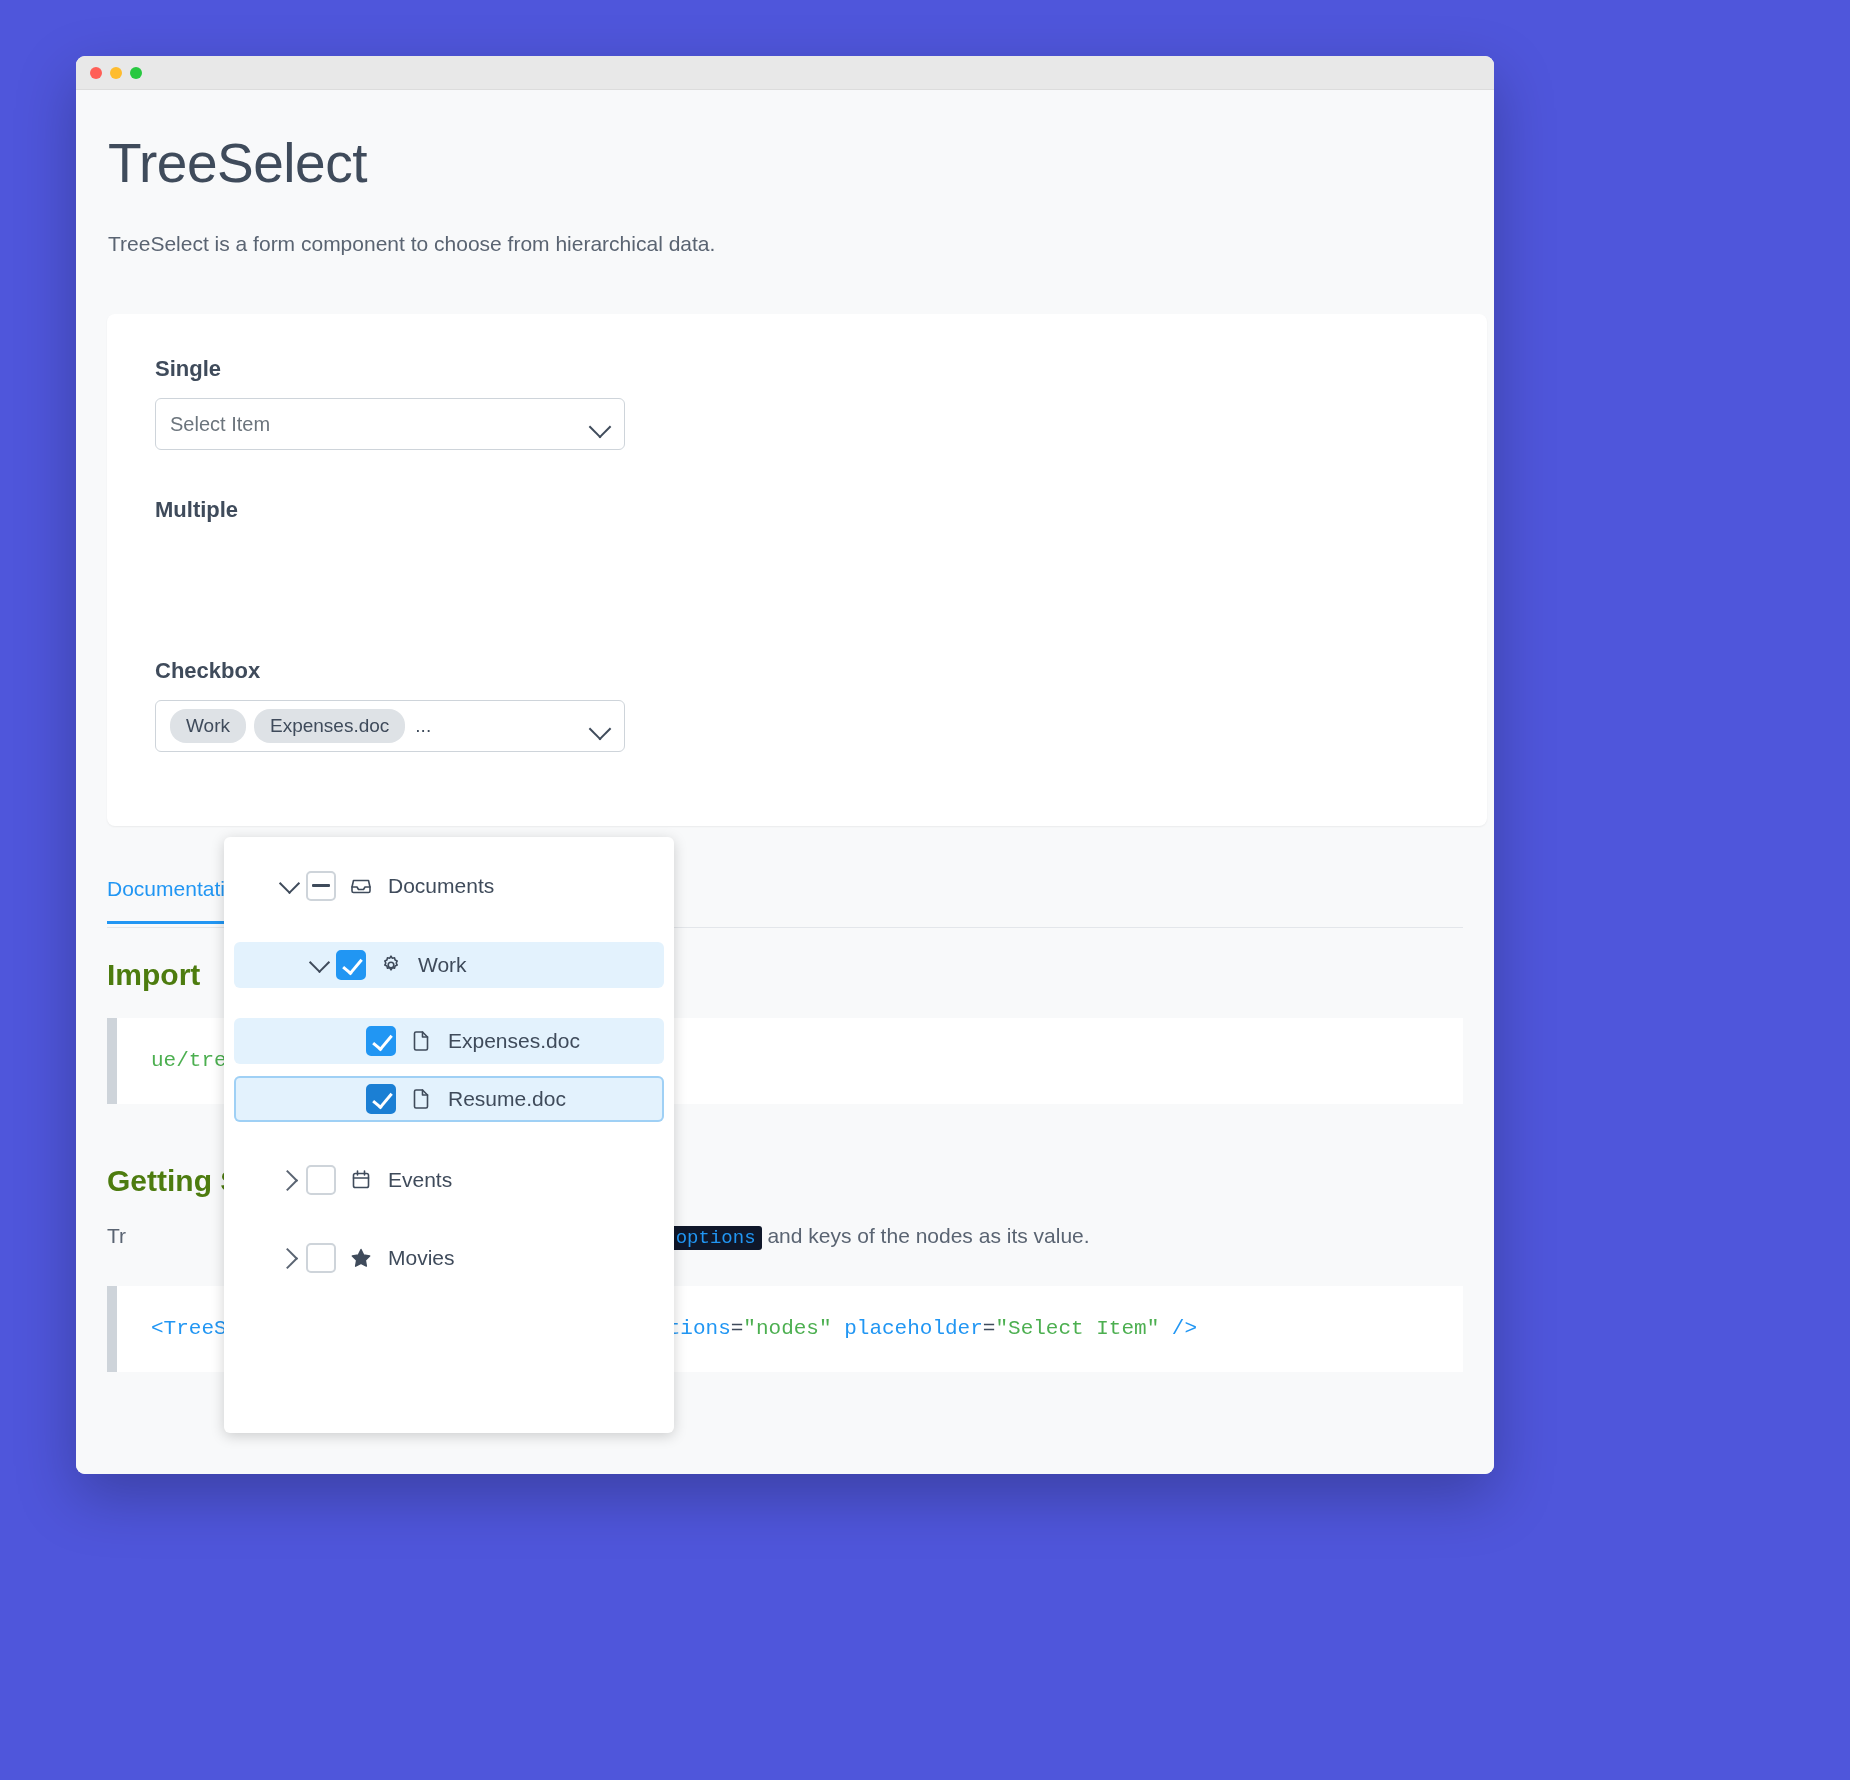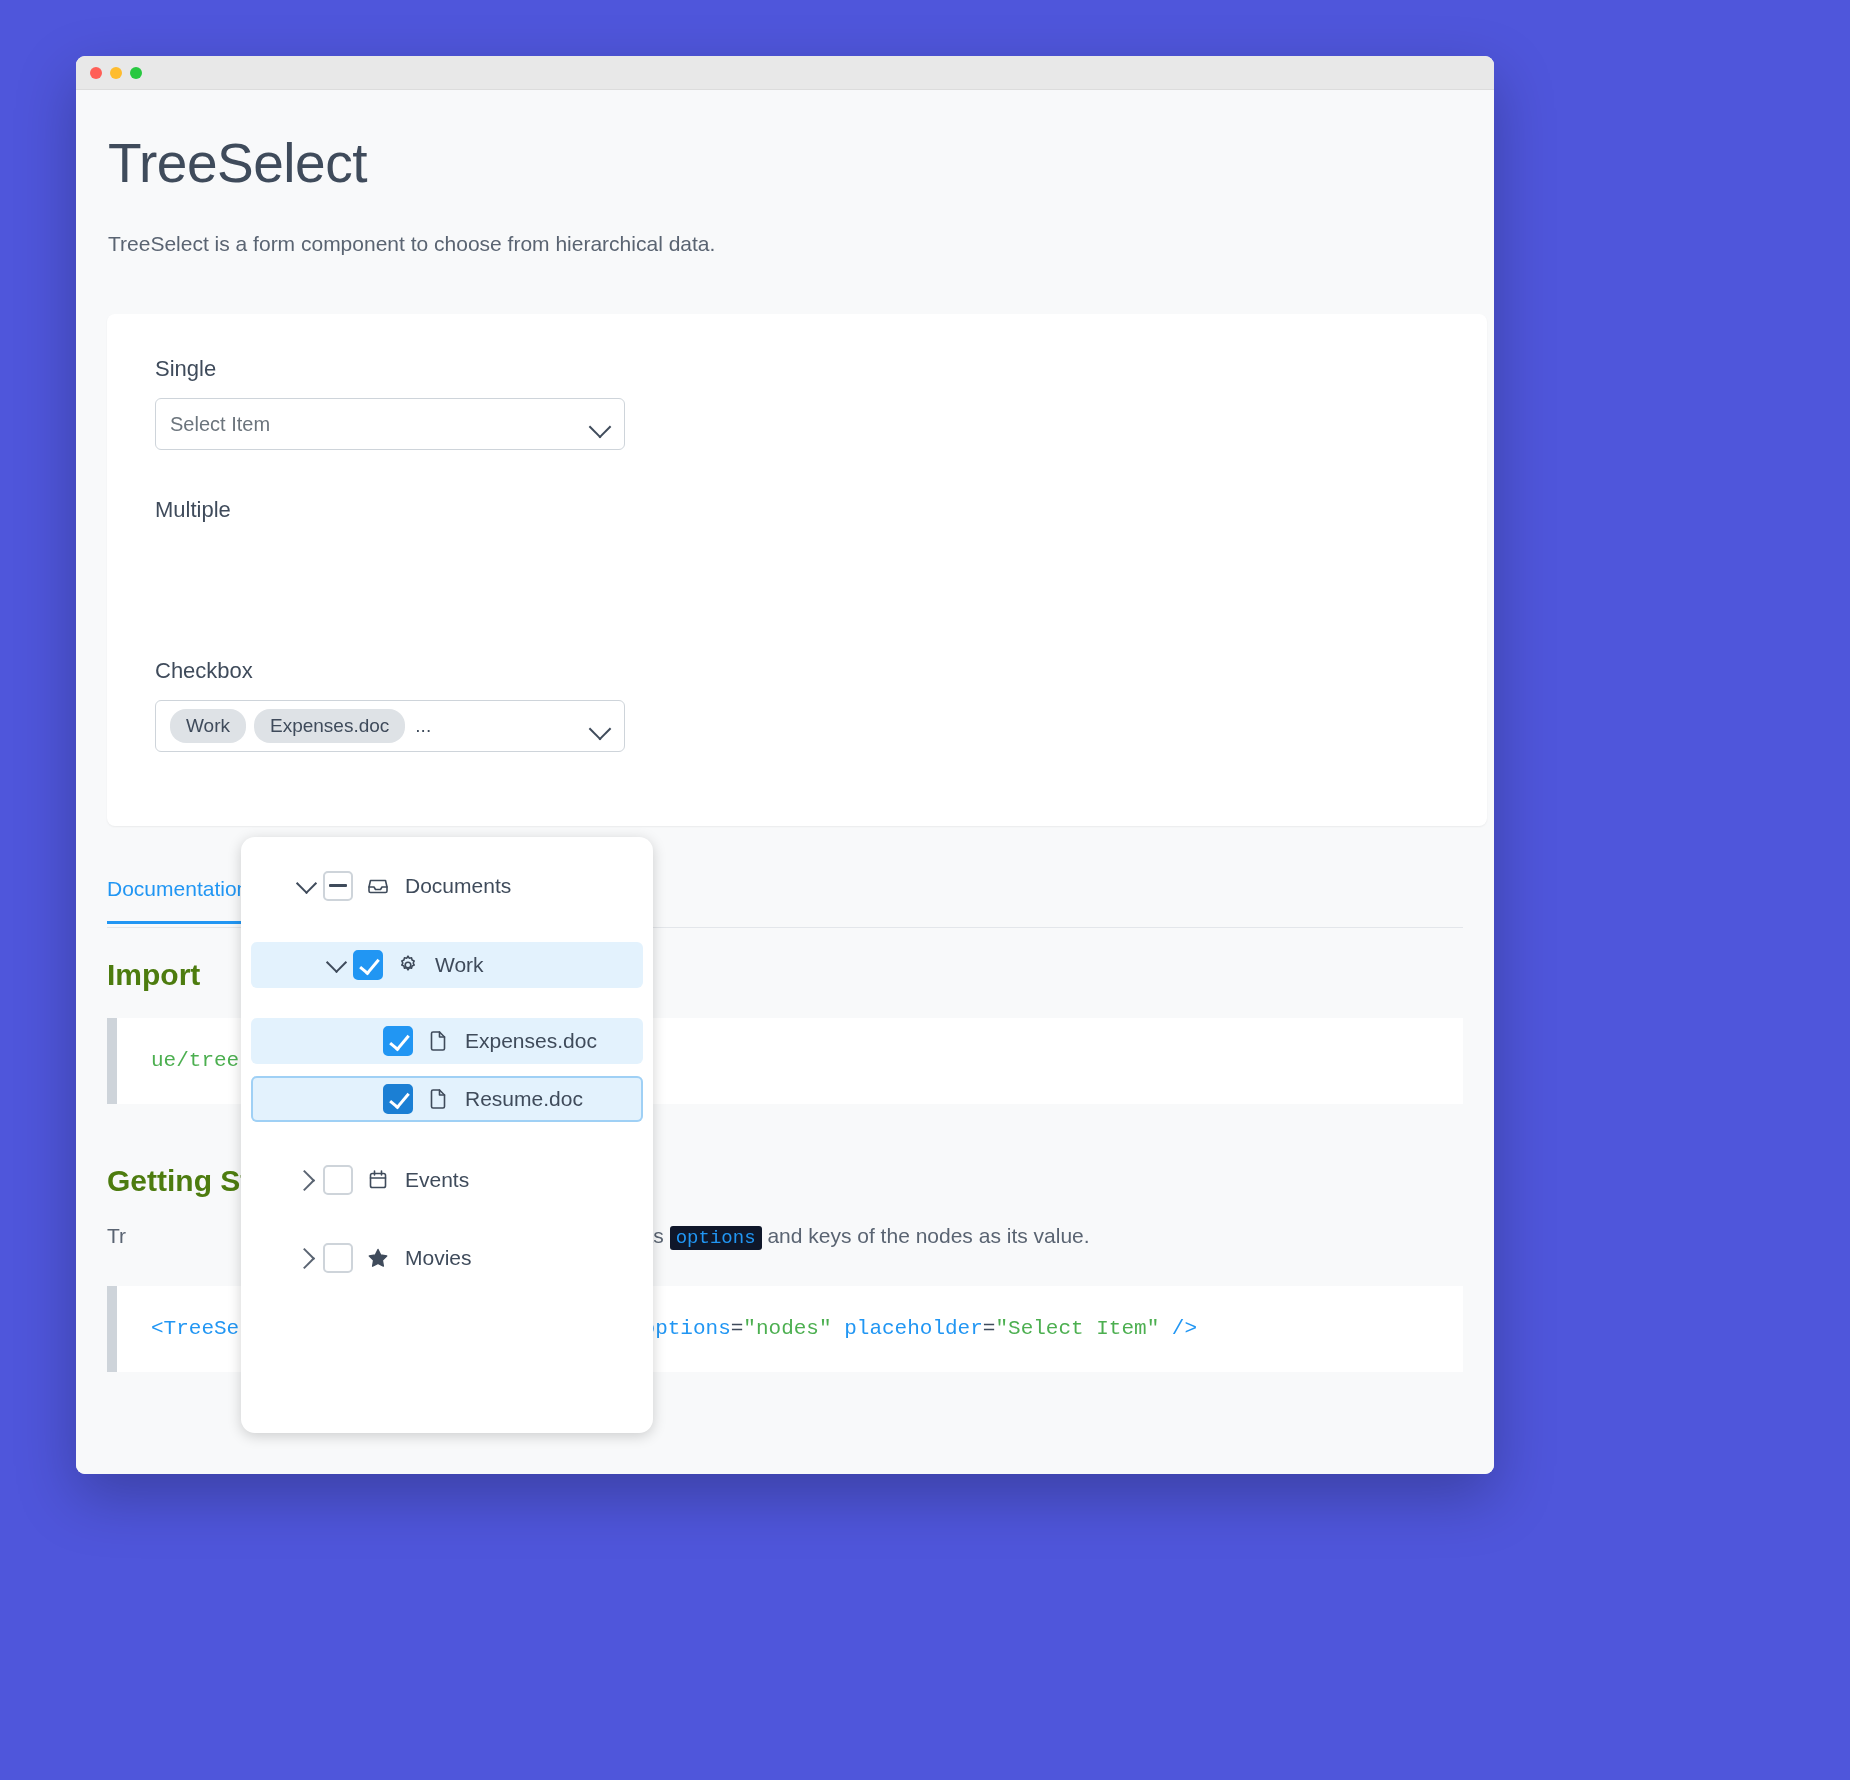--- a/index.html
+++ b/index.html
@@ -50,21 +50,21 @@
   .demo-card {
     position: absolute;
     left: 31px; top: 224px;
     width: 1380px; height: 512px;
     background: #ffffff;
     border-radius: 8px;
     box-shadow: 0 1px 2px rgba(0,0,0,.06);
   }
   .field-group { position: absolute; left: 48px; }
   .field-label {
-    font-size: 22px; font-weight: normal; color: #3f4b5b;
+    font-size: 22px; font-weight: bold; color: #3f4b5b;
     margin-bottom: 16px;
   }
   .select-box {
     width: 470px; height: 52px;
     border: 1px solid #ced4da;
     border-radius: 6px;
     background: #fff;
     display: flex; align-items: center;
     padding: 0 14px;
     position: relative;
@@ -133,24 +133,24 @@
     white-space: pre; overflow: hidden;
   }
   .tok-tag   { color: #2196f3; }
   .tok-attr  { color: #2196f3; }
   .tok-str   { color: #4caf50; }
   .tok-punct { color: #3f4b5b; }
 
   
   .tree-panel {
     position: absolute;
-    left: 165px; top: 747px;
-    width: 412px; height: 596px;
+    left: 148px; top: 747px;
+    width: 450px; height: 596px;
     background: #ffffff;
-    border-radius: 14px;
+    border-radius: 6px;
     box-shadow: 0 3px 14px rgba(0,0,0,.18);
     z-index: 50;
     padding-top: 26px;
     overflow: hidden;
   }
   .tnode {
     display: flex; align-items: center;
     height: 46px;
     margin: 0 10px;
     border-radius: 6px;

